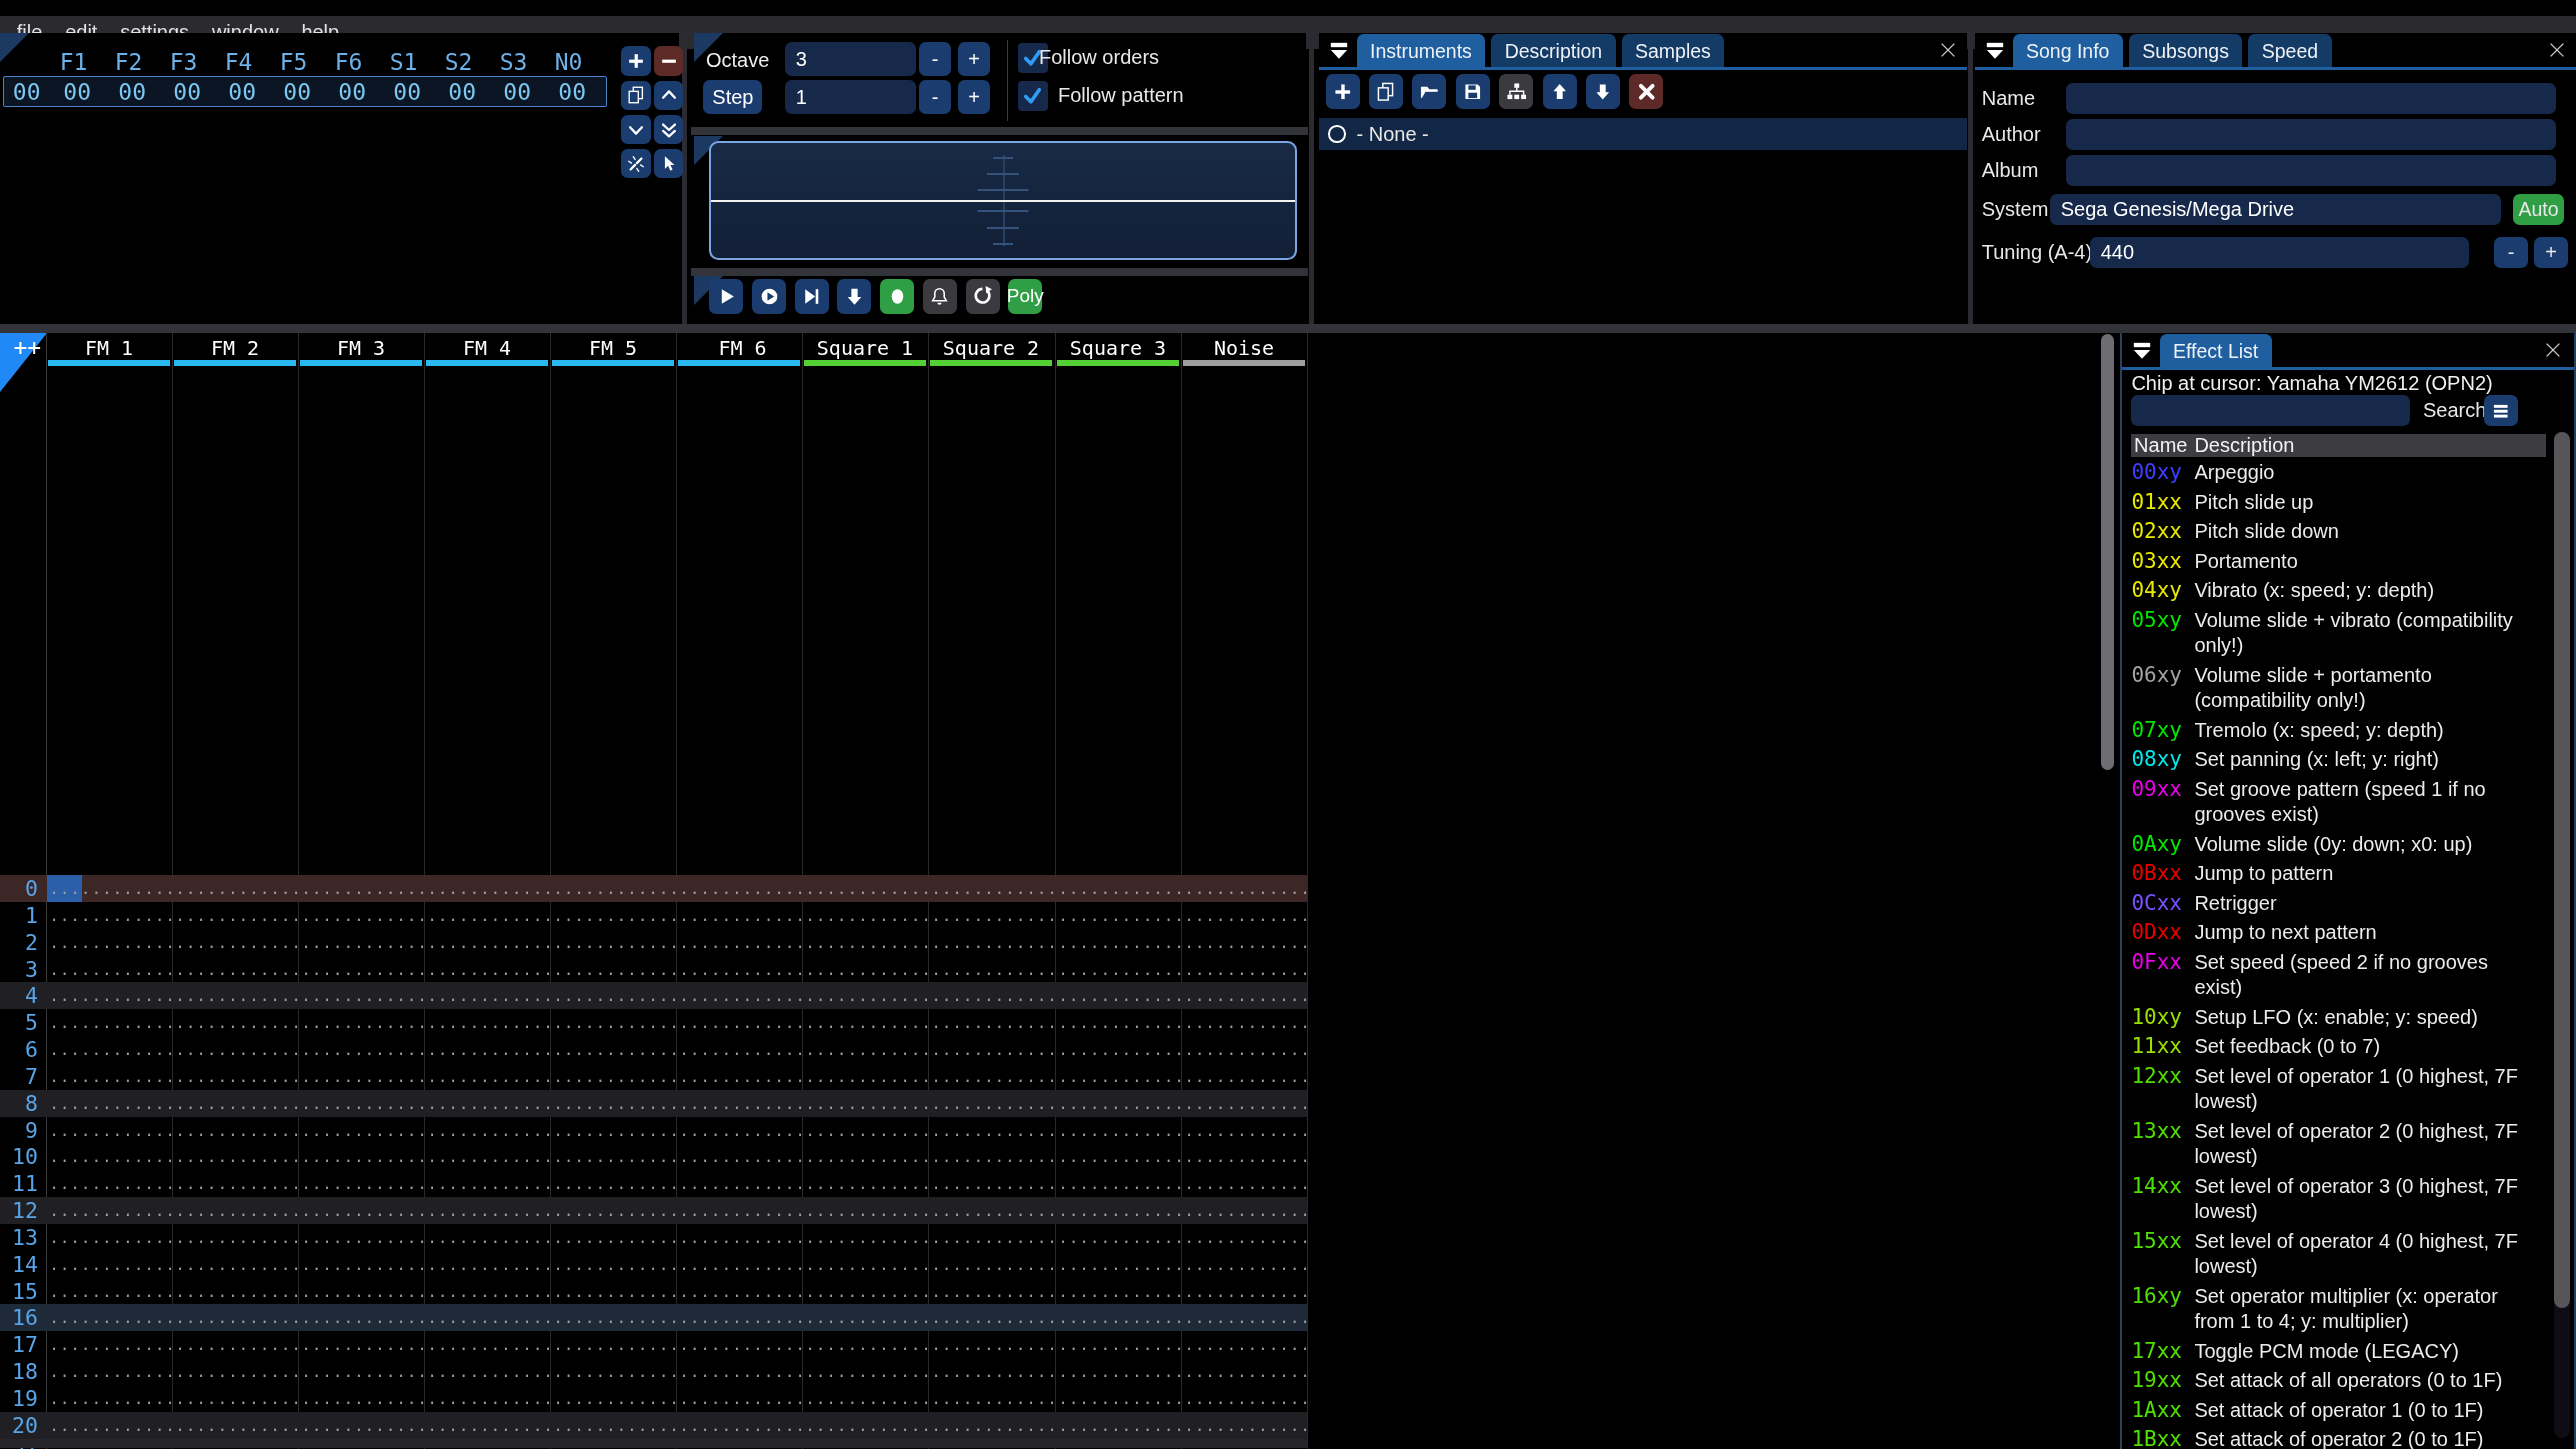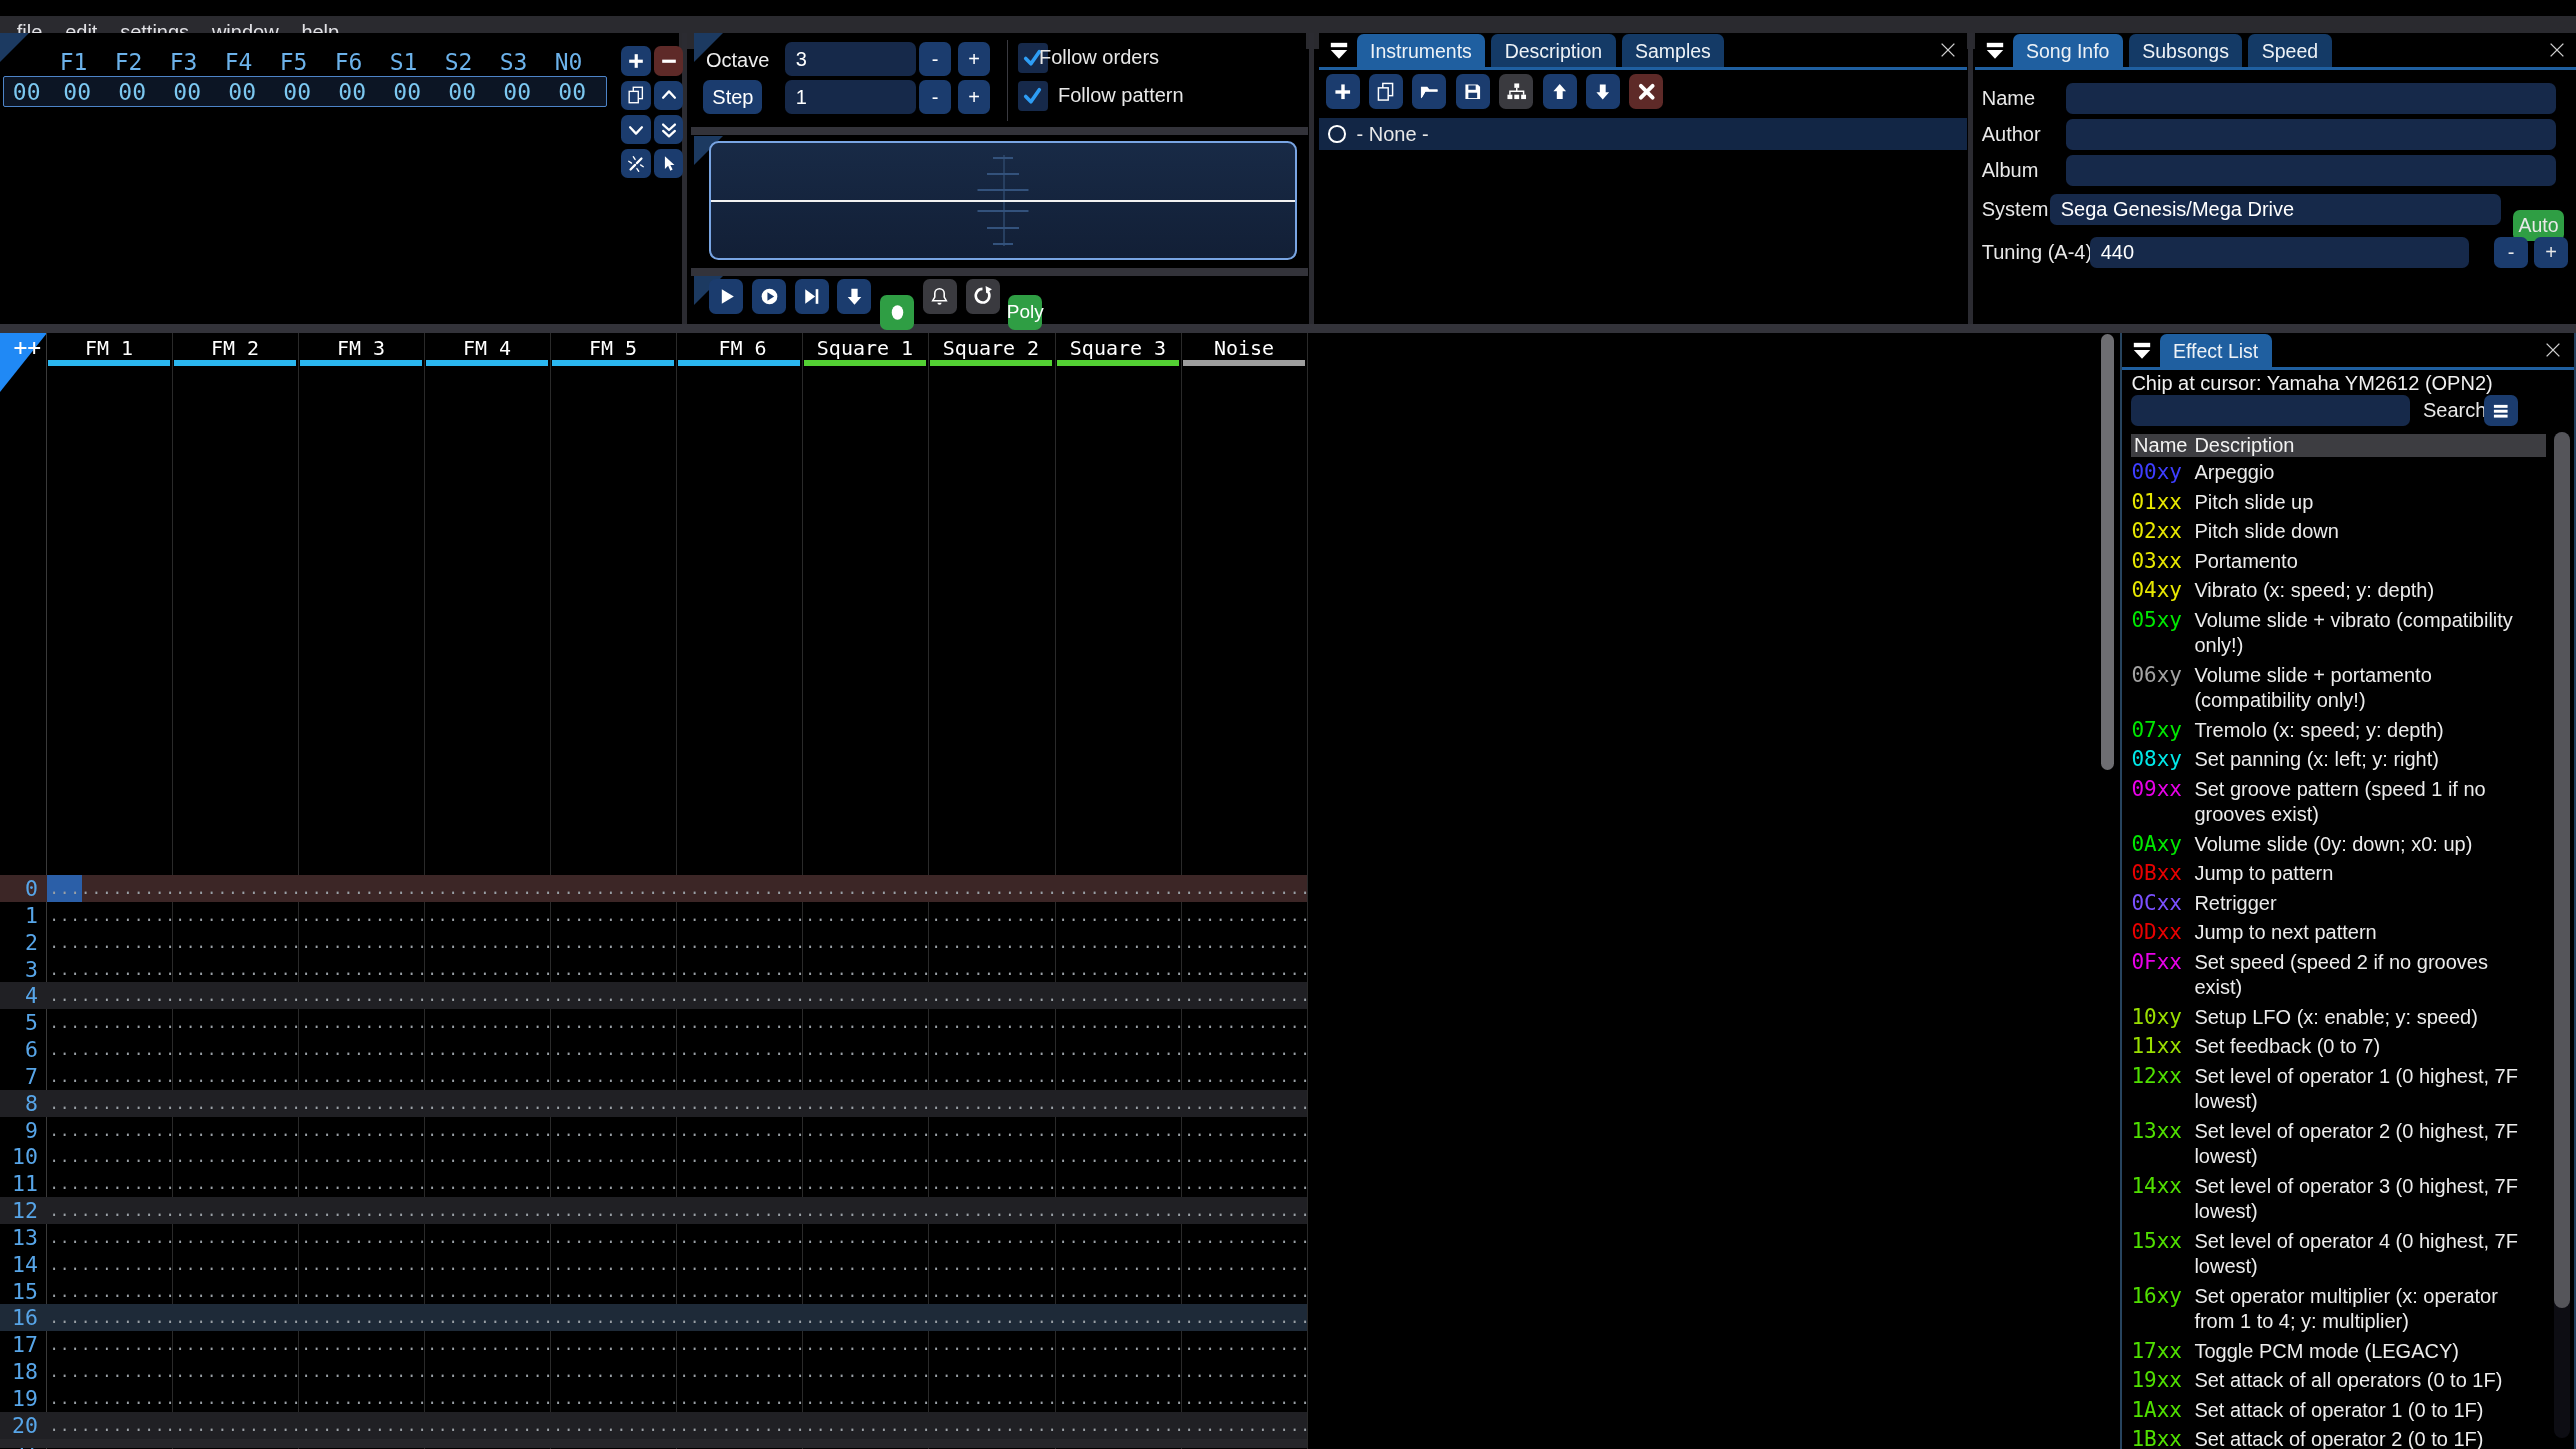--- a/index.html
+++ b/index.html
@@ -23,21 +23,21 @@
   .collapse-btn { width:29.5px; height:29.5px; margin:1.3px 2.7px 2.7px 5.4px; display:flex; align-items:center; justify-content:center; }
   .tab { height:34px; line-height:34px; padding:0 13.4px; margin-right:6px; font-size:19.5px;
          border-radius:6.7px 6.7px 0 0; background:#143a66; color:#eef2f6; white-space:nowrap; }
   .tab.active { background:#1f5fa0; }
   .tab-underline { position:absolute; left:0; right:0; top:34px; height:2.7px; background:#1f5fa0; }
   .close-x { position:absolute; top:4px; width:25.5px; height:25.5px; display:flex; align-items:center; justify-content:center; }
 
   .btn { border-radius:6.7px; background:#1b3c6e; display:flex; align-items:center; justify-content:center; }
   .btn.red { background:#5e2a28; }
   .btn.gray { background:#3a3a3f; }
-  .btn.green { background:#2f9e44;margin-top:16px; }
+  .btn.green { background:#2f9e44; }
   .input { background:#16294a; border-radius:6.7px; color:#fff; }
 
   svg.icon { display:block; }
 
   
   #orders-headers { position:absolute; left:0; top:16px; width:608px; display:flex; }
   #orders-headers .ocol, #orders-row .ocol { width:55px; text-align:center; font-size:23px; }
   #orders-headers .ocol { color:#6cb2ea; }
   .oindex { width:46px; text-align:center; font-size:23px; color:#7cc8f0; }
   #orders-selrow { position:absolute; left:2.7px; top:43px; width:604px; height:31px;

